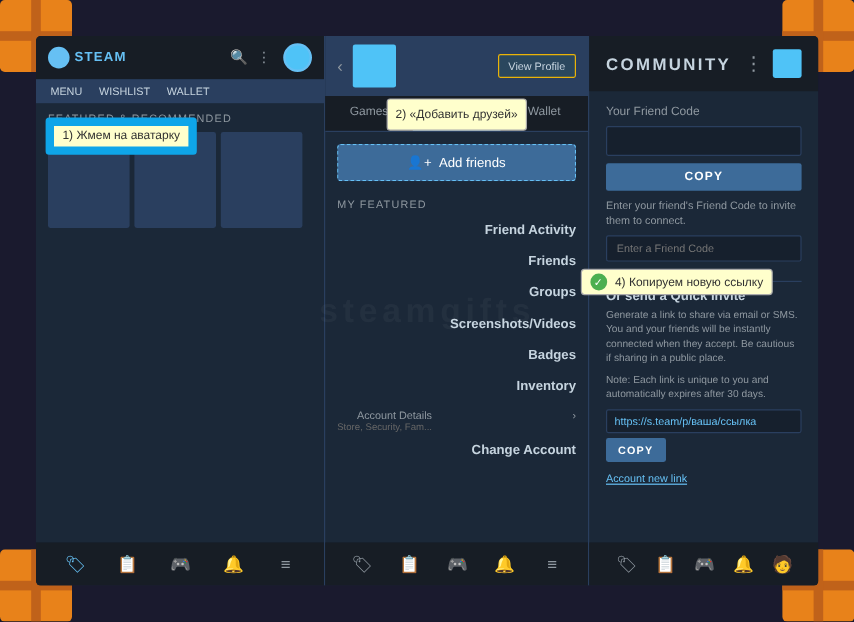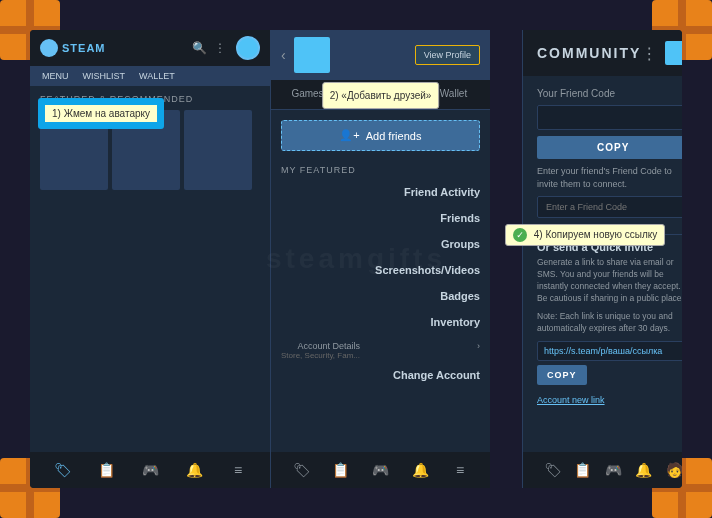--- a/index.html
+++ b/index.html
@@ -314,21 +314,20 @@
       padding: 0 10px;
     }
 
     
     .right-panel {
       flex: 1;
       background: #1b2838;
       display: flex;
       flex-direction: column;
       border-left: 1px solid #2a3f5f;
-      margin-left: 32px;
     }
 
     .community-header {
       background: #171d25;
       padding: 10px 14px;
       display: flex;
       align-items: center;
       justify-content: space-between;
       height: 46px;
     }

